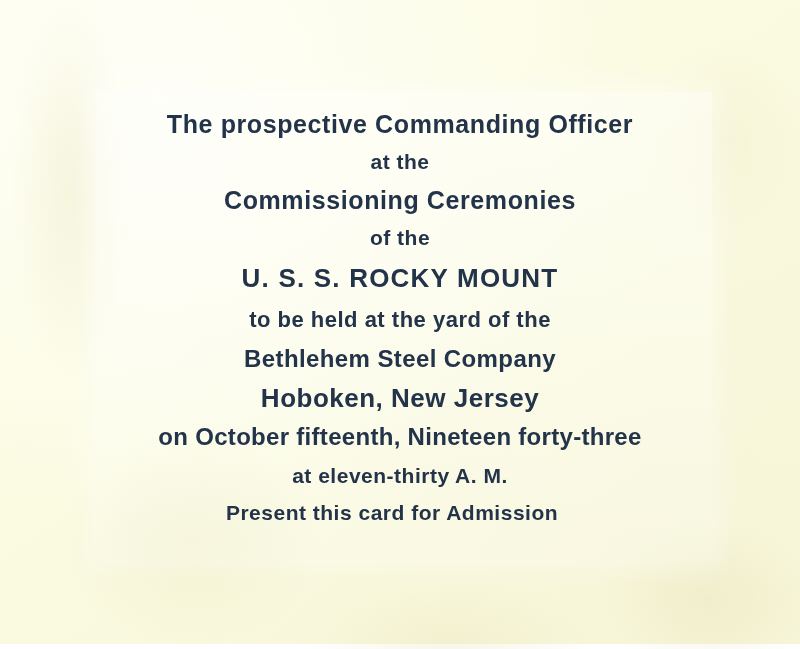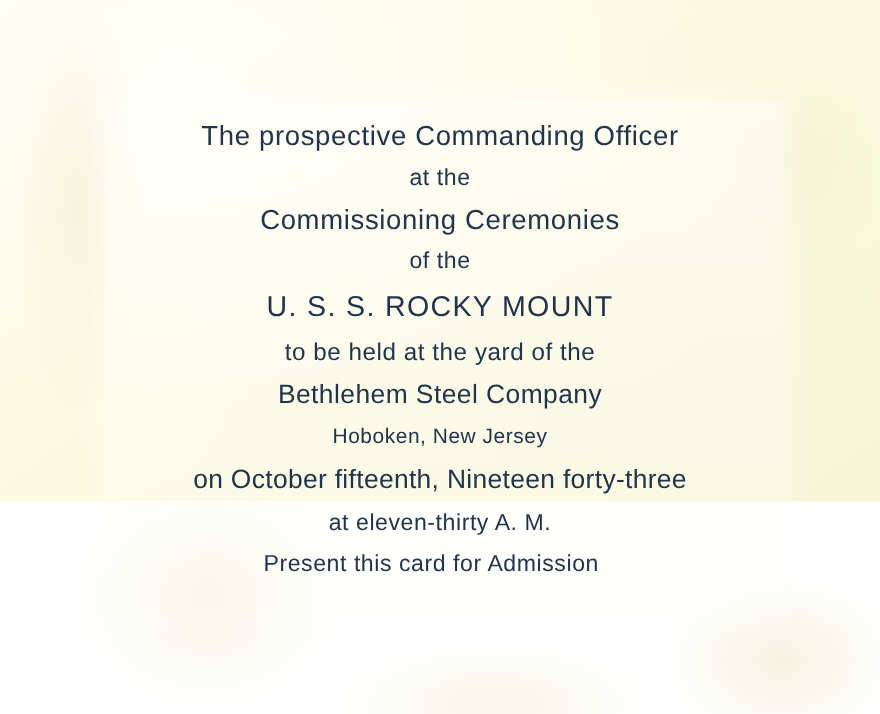--- a/index.html
+++ b/index.html
@@ -10,26 +10,27 @@
     width: 800px;
     height: 649px;
     overflow: hidden;
     background: #ffffff;
     font-family: "Liberation Sans", sans-serif;
   }
 
   #card {
     position: relative;
     width: 800px;
-    height: 456px;
+    height: 644px;
     background:
       radial-gradient(ellipse at 20% 15%, rgba(255,255,250,0.85) 0%, rgba(255,255,240,0.0) 55%),
       radial-gradient(ellipse at 85% 85%, rgba(246,244,214,0.55) 0%, rgba(255,255,240,0.0) 60%),
       linear-gradient(145deg, #fdfde8 0%, #fbfbe2 40%, #f7f6d9 100%);
     box-sizing: border-box;
+    font-weight: bold;
   }
 
   
   #inner-panel {
     position: absolute;
     left: 96px;
     top: 92px;
     width: 616px;
     height: 468px;
     background: linear-gradient(180deg, rgba(255,255,252,0.55), rgba(255,255,250,0.25));
@@ -66,21 +67,21 @@
   }
 
   .l-1  { font-size: 25px; line-height: 40px; letter-spacing: 0.6px; }
   .l-2  { font-size: 21px; line-height: 38px; }
   .l-3  { font-size: 21px; line-height: 36px; }
   .l-4  { font-size: 25px; line-height: 40px; letter-spacing: 0.6px; }
   .l-5  { font-size: 21px; line-height: 36px; }
   .l-6  { font-size: 26px; line-height: 44px; letter-spacing: 1.2px; }
   .l-7  { font-size: 22px; line-height: 39px; }
   .l-8  { font-size: 24px; line-height: 40px; letter-spacing: 0.4px; }
-  .l-9  { font-size: 19px; line-height: 38px; }
+  .l-9  { font-size: 26px; line-height: 38px; }
   .l-10 { font-size: 24px; line-height: 40px; letter-spacing: 0.3px; }
   .l-11 { font-size: 21px; line-height: 38px; }
   .l-12 { font-size: 21px; line-height: 36px; }
 
   
   .l-12 { position: relative; left: -8px; }
 </style>
 </head>
 <body>
 

